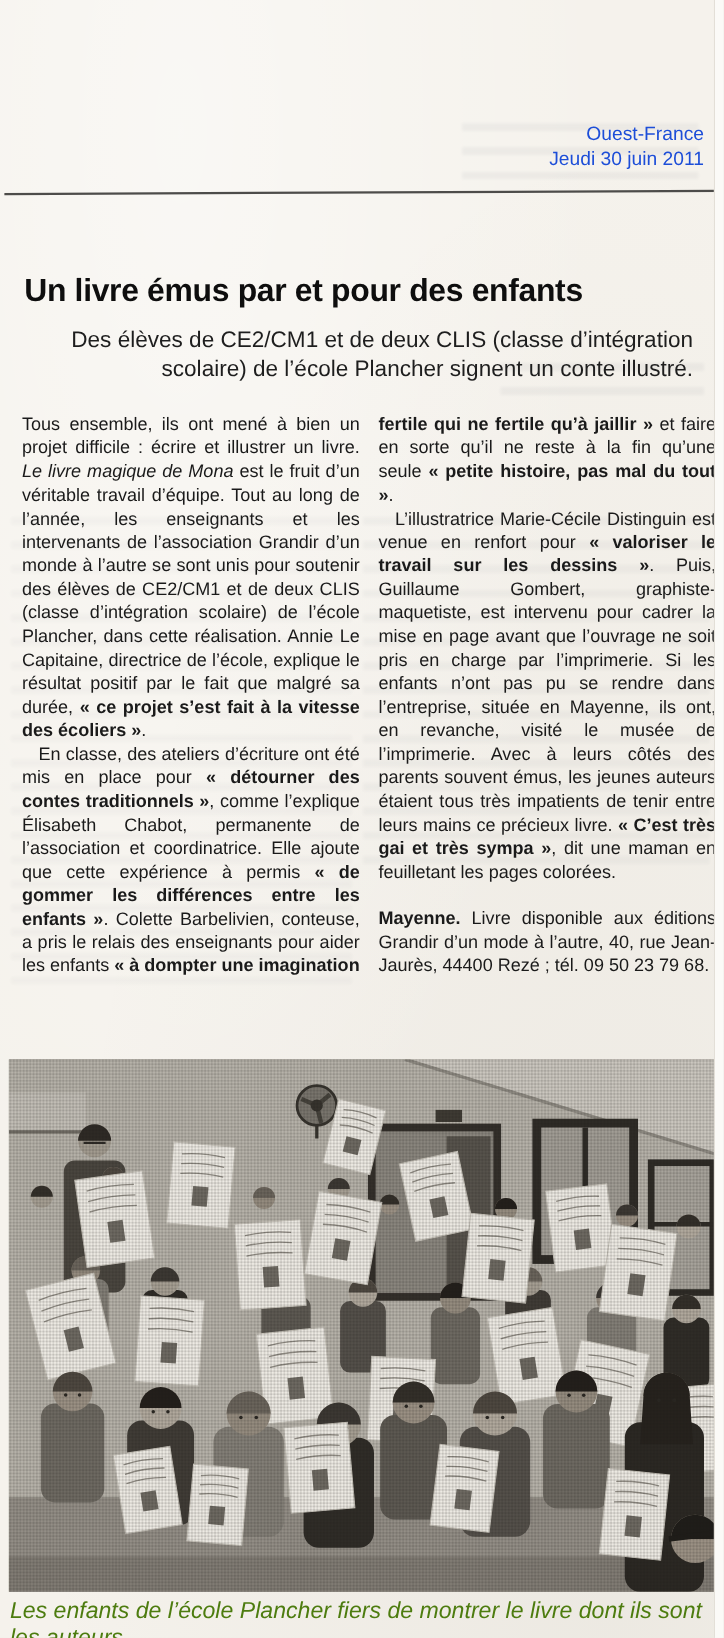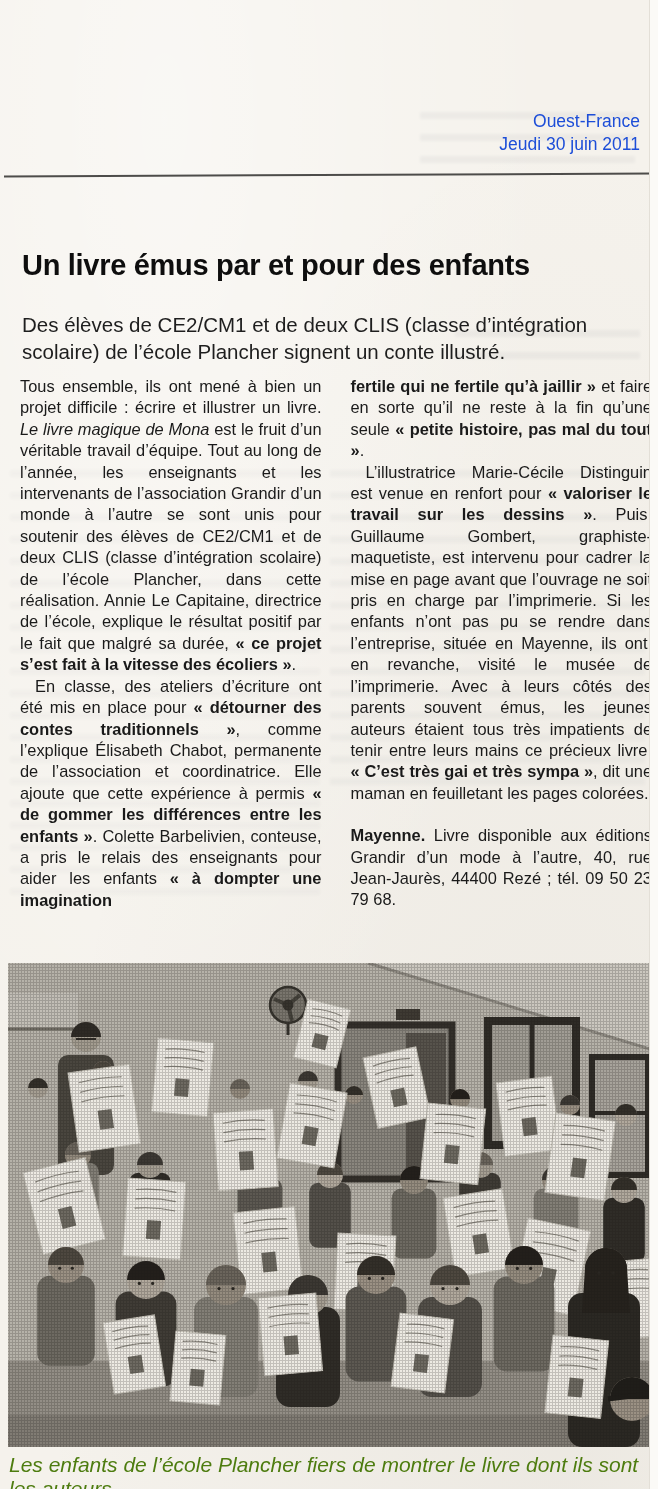--- a/index.html
+++ b/index.html
@@ -17,24 +17,24 @@
   .scan-edge{position:absolute;right:0;top:0;width:8px;height:100%;background:#fbfaf7;border-left:1px solid #e3dfd7;}
 
   
   .masthead{position:absolute;left:25px;top:86px;width:480px;font-size:15.5px;line-height:23px;color:#222;}
   .masthead .lbl{font-weight:700;margin-right:4px;}
   .dateblock{position:absolute;right:18px;top:110px;text-align:right;font-size:17.5px;line-height:23px;color:#1d4ed8;}
   .rule{position:absolute;left:4px;top:174px;width:649px;height:2px;background:#4d4c4a;transform:rotate(-0.25deg);}
 
   
   .headline{position:absolute;left:22px;top:249px;font-size:29px;font-weight:700;letter-spacing:-0.3px;color:#0e0e0e;}
-  .subhead{position:absolute;left:22px;top:312px;width:608px;font-size:20.5px;line-height:26.5px;color:#1e1e1e;}
+  .subhead{position:absolute;left:22px;top:296px;width:608px;font-size:20.5px;line-height:26.5px;color:#1e1e1e;text-align:right;}
 
   
-  .columns{position:absolute;left:20px;top:376px;width:632px;display:flex;gap:29px;}
+  .columns{position:absolute;left:20px;top:376px;width:632px;display:flex;gap:17px;}
   .col{width:307px;font-size:16.4px;line-height:21.4px;text-align:justify;hyphens:auto;-webkit-hyphens:auto;}
   .col p{margin:0;}
   .col p.indent{text-indent:15px;}
   .col p.spaced{margin-top:21px;}
   .b{font-weight:700;}
   .i{font-style:italic;}
 
   
   .photo-wrap{position:absolute;left:8px;top:963px;width:642px;height:484px;background:#b6b2a9;box-shadow:0 0 0 1px #9b978f inset;}
   .photo-wrap svg{display:block;width:100%;height:100%;}

